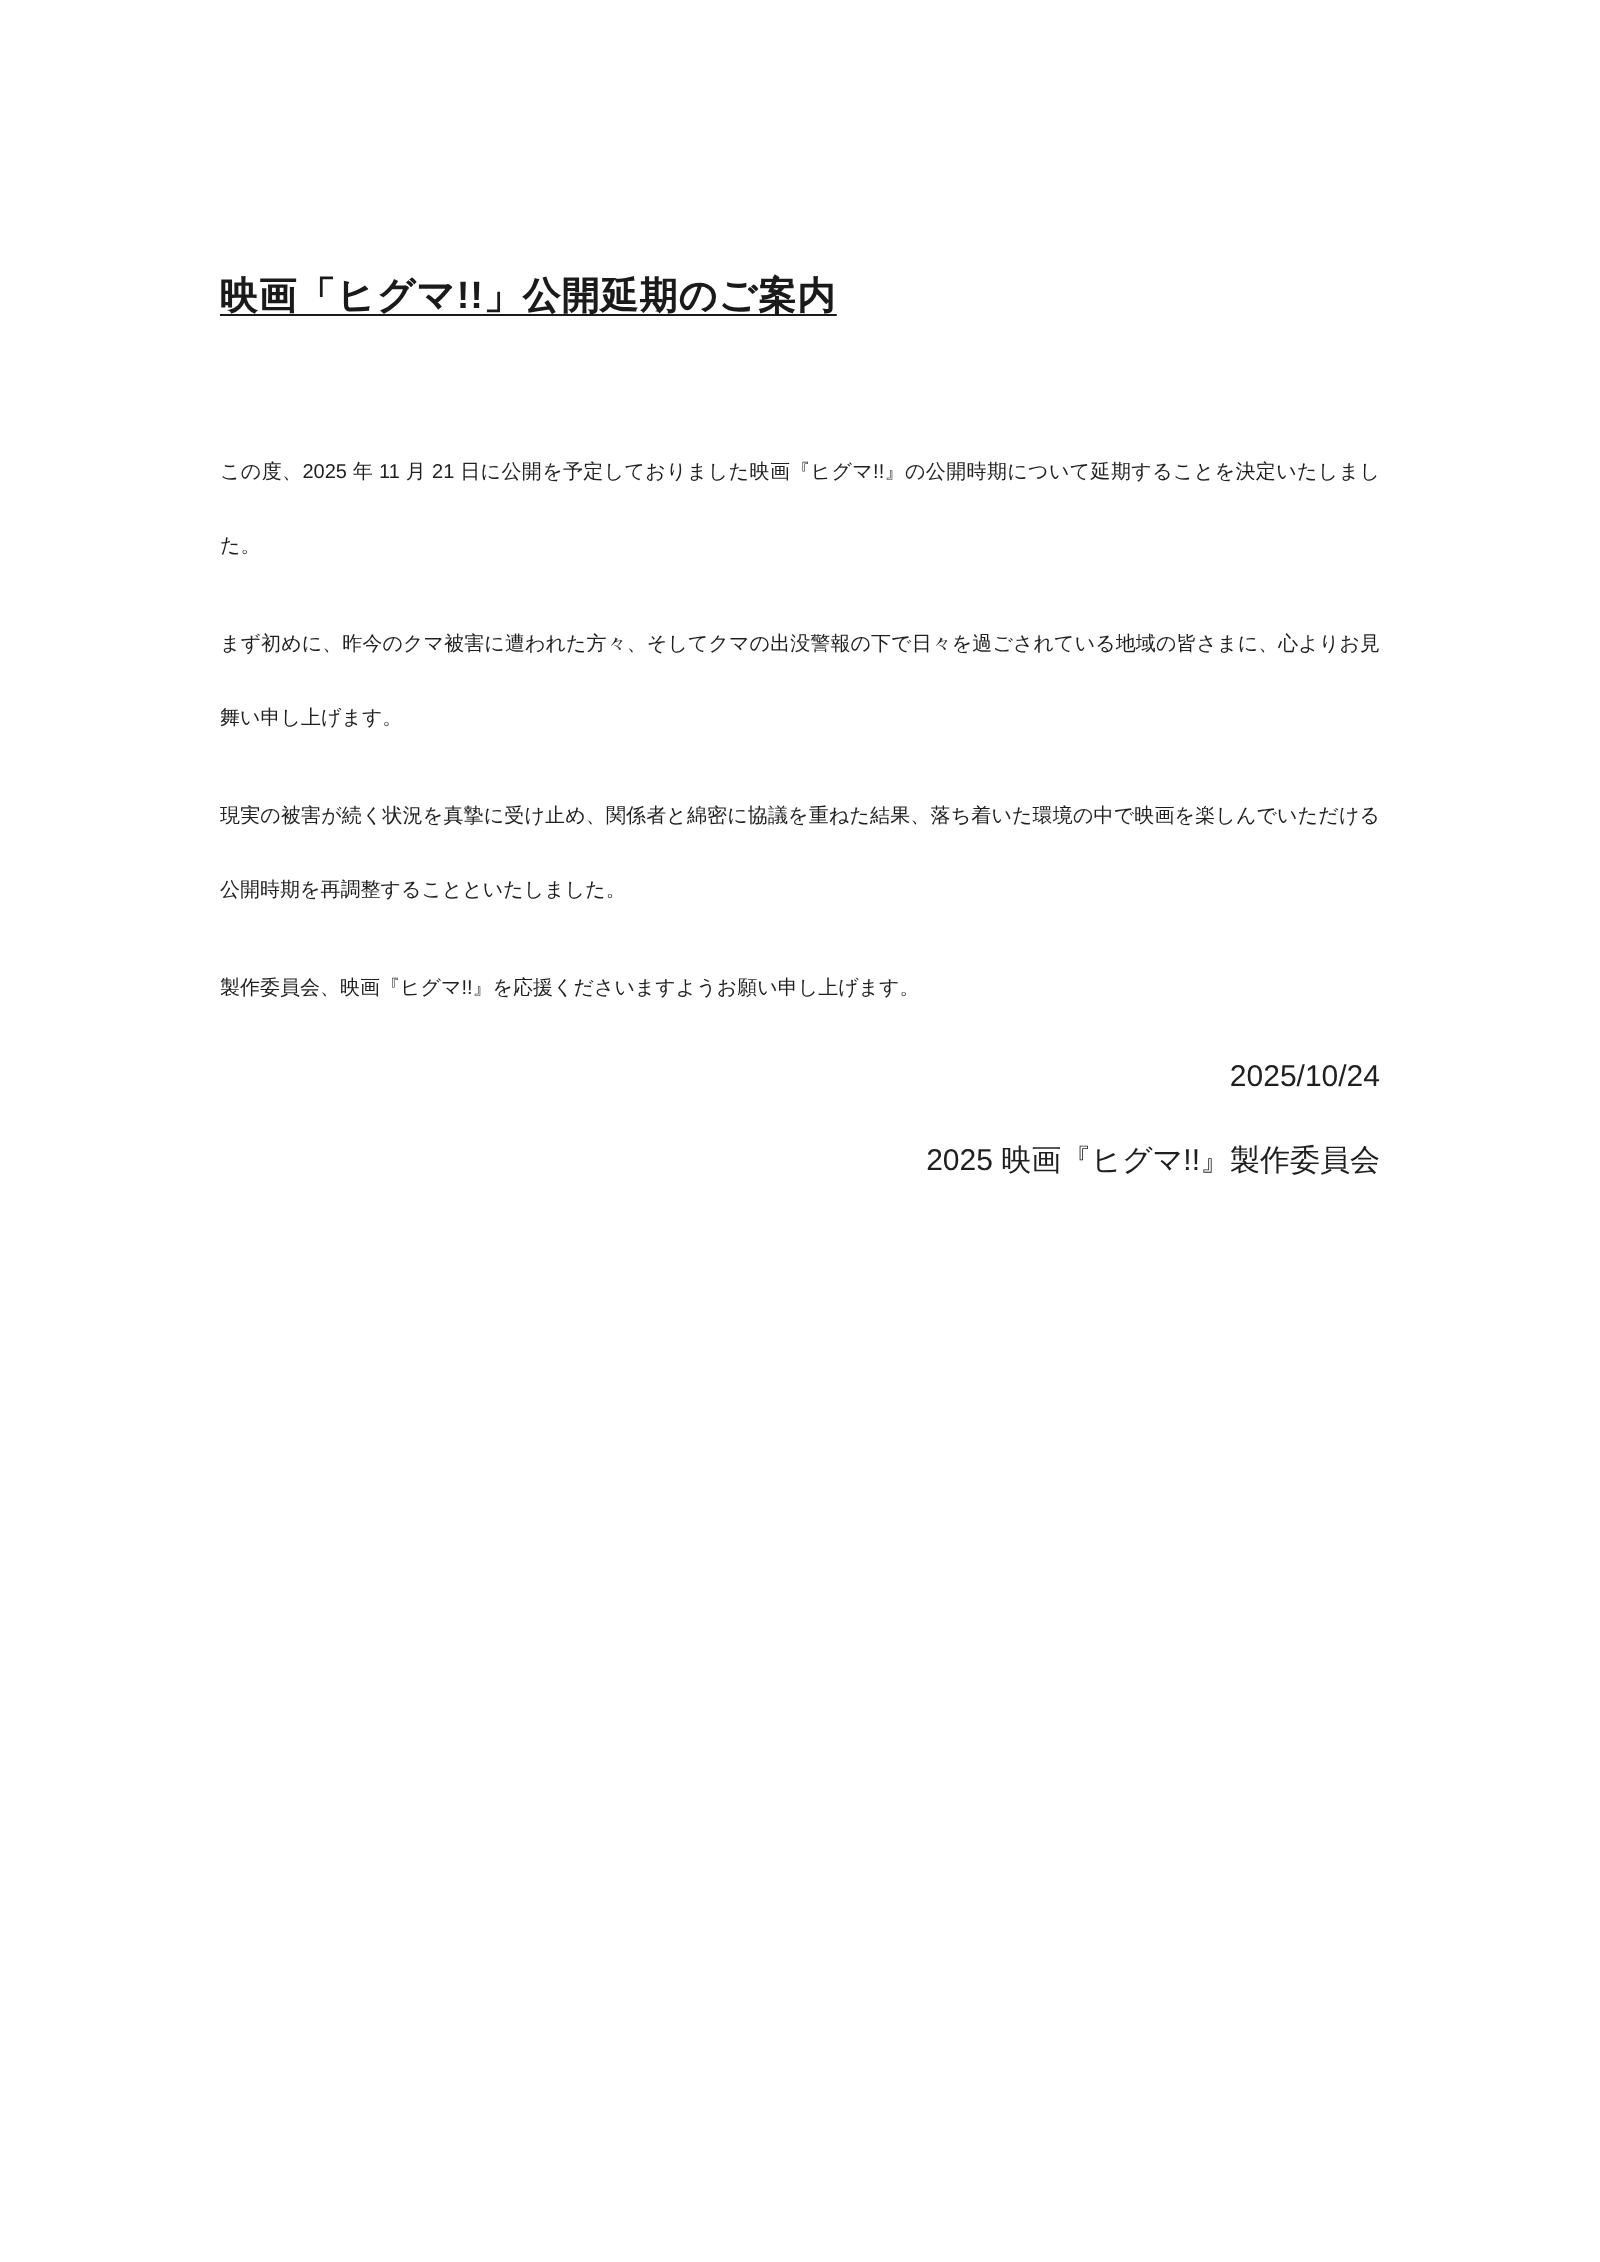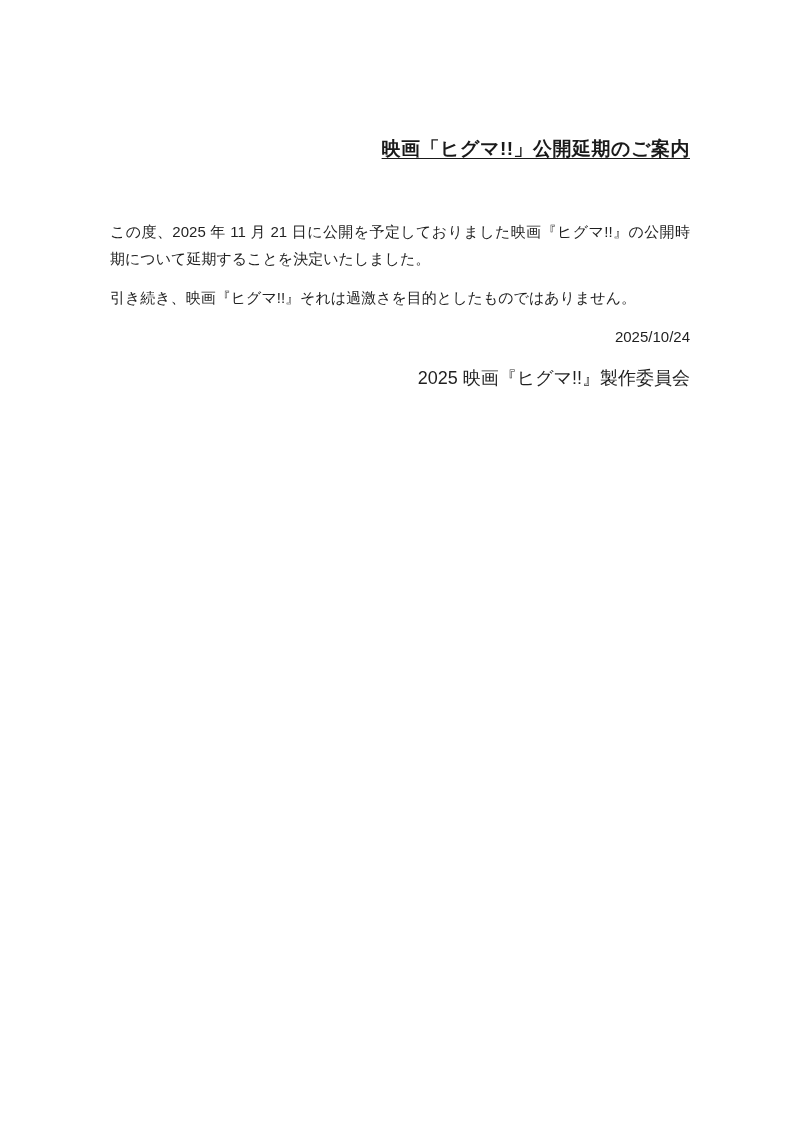--- a/index.html
+++ b/index.html
@@ -18,59 +18,61 @@
     box-sizing: border-box;
   }
   .content {
     box-sizing: border-box;
     padding: 136px 110px 0 110px;
   }
   .title {
     font-size: 19px;
     line-height: 26px;
     font-weight: 700;
-    text-align: right;
+    text-align: left;
     text-decoration: underline;
     text-underline-offset: 3px;
     letter-spacing: 0.5px;
     color: #1a1a1a;
     margin: 0 0 56px 0;
   }
   .para {
-    font-size: 15px;
-    line-height: 27px;
+    font-size: 10px;
+    line-height: 37px;
     text-align: justify;
     margin: 0 0 12px 0;
   }
   .date-line {
     font-size: 15px;
     line-height: 27px;
     text-align: right;
     margin: 8px 0 0 0;
   }
   .signature-line {
-    font-size: 18px;
+    font-size: 15px;
     line-height: 27px;
     text-align: right;
     margin: 15px 0 0 0;
   }
 </style>
 </head>
 <body>
 
 <div class="page">
   <div class="content">
     <h1 class="title">映画「ヒグマ!!」公開延期のご案内</h1>
 
     <p class="para">この度、2025 年 11 月 21 日に公開を予定しておりました映画『ヒグマ!!』の公開時期について延期することを決定いたしました。</p>
 
+    <p class="para">まず初めに、昨今のクマ被害に遭われた方々、そしてクマの出没警報の下で日々を過ごされている地域の皆さまに、心よりお見舞い申し上げます。</p>
+
+    <p class="para">現実の被害が続く状況を真摯に受け止め、関係者と綿密に協議を重ねた結果、落ち着いた環境の中で映画を楽しんでいただける公開時期を再調整することといたしました。</p>
 
 
 
 
-
-    <p class="para">引き続き、映画『ヒグマ!!』それは過激さを目的としたものではありません。</p>
+    <p class="para">製作委員会、映画『ヒグマ!!』を応援くださいますようお願い申し上げます。</p>
 
     <p class="date-line">2025/10/24</p>
 
     <p class="signature-line">2025 映画『ヒグマ!!』製作委員会</p>
   </div>
 </div>
 
 </body></html>

